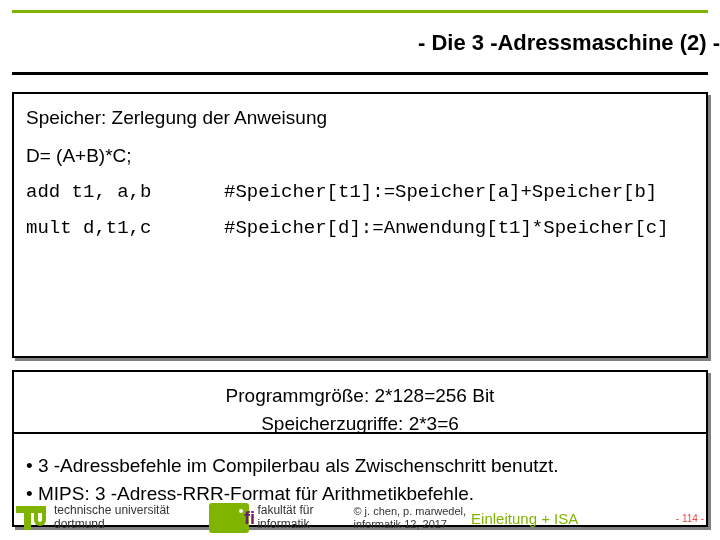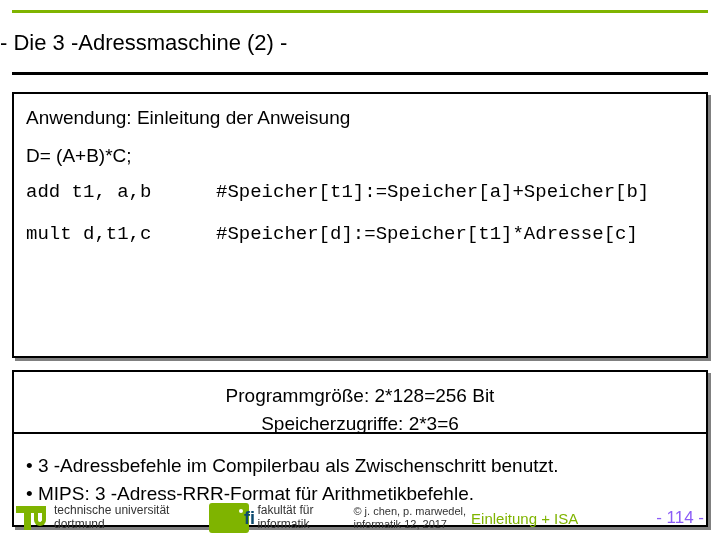--- a/index.html
+++ b/index.html
@@ -13,23 +13,23 @@
   }
   .top-rule {
     position: absolute;
     top: 10px; left: 12px; right: 12px;
     height: 3px;
     background: #7fb400;
   }
   .title {
     position: absolute;
     top: 30px; left: 0; right: 0;
-    text-align: left;
+    text-align: right;
     font-size: 22px;
-    font-weight: normal;
+    font-weight: bold;
     color: #000;
   }
   .title-underline {
     position: absolute;
     top: 72px; left: 12px; right: 12px;
     height: 3px;
     background: #000;
   }
   .box {
     position: absolute;
@@ -43,20 +43,21 @@
   }
   .box1 { top: 92px; height: 266px; }
   .box2 { top: 370px; text-align: center; }
   .box3 { top: 432px; padding: 18px 12px; }
   .mono { font-family: "Courier New", monospace; font-size: 19px; }
   .codegrid {
     display: grid;
     grid-template-columns: 190px 1fr;
     row-gap: 14px;
     margin-top: 6px;
+    gap: 8px;
   }
   .box1 p { margin-bottom: 10px; }
   .bullet { margin: 0; }
   .footer {
     position: absolute;
     left: 0; right: 0; bottom: 0;
     height: 44px;
     display: flex;
     align-items: center;
     font-size: 12px;
@@ -79,21 +80,21 @@
     position: absolute;
     width: 12px; height: 14px;
     border: 4px solid #7fb400; border-top: none;
     border-radius: 0 0 8px 8px;
     top: 6px; left: 20px;
   }
   .uni-text { line-height: 1.15; }
   .fi-logo {
     width: 30px; height: 30px;
     background: #7fb400;
-    color: #0c4a6e;
+    color: #701a75;
     font-weight: bold;
     font-size: 18px;
     display: flex;
     align-items: center;
     justify-content: center;
     border-radius: 3px;
     margin-left: 40px; margin-right: 8px;
     position: relative;
     padding-left: 40px;
   }
@@ -101,38 +102,38 @@
     content: "";
     position: absolute;
     right: 6px; top: 6px;
     width: 4px; height: 4px;
     background: #fff;
     border-radius: 50%;
   }
   .fak-text { line-height: 1.15; }
   .copy-text { margin-left: 40px; line-height: 1.15; font-size: 11px; }
   .section { margin-left: 5px; color: #7fb400; font-size: 15px; }
-  .pagenum { margin-left: auto; margin-right: 16px; font-size: 17px; color: #8b5cf6; }
+  .pagenum { margin-left: auto; margin-right: 16px; font-size: 10px; color: #ef4444; }
 </style>
 </head>
 <body>
 
 <div class="top-rule"></div>
 
 <div class="title">- Die 3 -Adressmaschine (2) -</div>
 <div class="title-underline"></div>
 
 <div class="box box1">
-  <p>Anwendung: Einleitung der Anweisung</p>
+  <p>Speicher: Zerlegung der Anweisung</p>
   <p>D= (A+B)*C;</p>
   <div class="codegrid">
     <div class="mono">add t1, a,b</div>
     <div class="mono">#Speicher[t1]:=Speicher[a]+Speicher[b]</div>
     <div class="mono">mult d,t1,c</div>
-    <div class="mono">#Speicher[d]:=Speicher[t1]*Adresse[c]</div>
+    <div class="mono">#Speicher[d]:=Anwendung[t1]*Speicher[c]</div>
   </div>
 </div>
 
 <div class="box box2">
   <div>Programmgröße: 2*128=256 Bit</div>
   <div>Speicherzugriffe: 2*3=6</div>
 </div>
 
 <div class="box box3">
   <div class="bullet">• 3 -Adressbefehle im Compilerbau als Zwischenschritt benutzt.</div>

